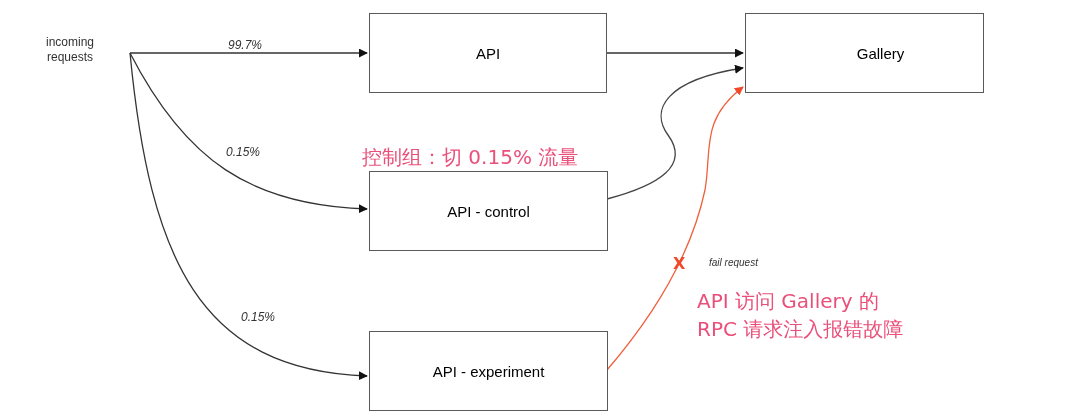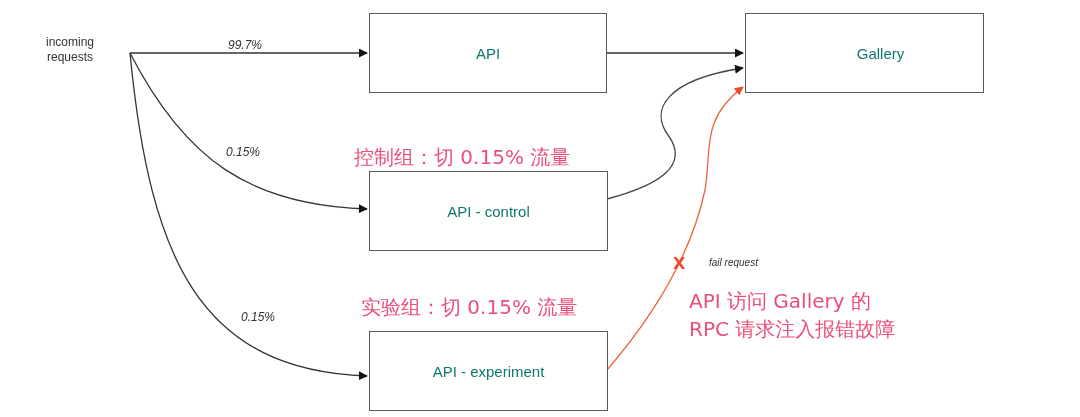--- a/index.html
+++ b/index.html
@@ -10,21 +10,21 @@
       background: #ffffff;
       font-family: "Liberation Sans", "DejaVu Sans", sans-serif;
     }
     svg#edges { position: absolute; left: 0; top: 0; }
     .node {
       position: absolute;
       box-sizing: border-box;
       border: 1.5px solid #5a5a5a;
       background: #ffffff;
       display: flex; align-items: center; justify-content: center;
-      color: #0f766e;
+      color: #000000;
       font-size: 15px;
     }
     .lbl {
       position: absolute;
       color: #333333;
       font-size: 12px;
       white-space: nowrap;
       font-style: italic;
     }
     .src-label {
@@ -34,20 +34,21 @@
       font-size: 12px; line-height: 15px;
       color: #333333;
     }
     .anno {
       position: absolute;
       color: #ea4f7a;
       font-family: "DejaVu Sans", sans-serif;
       font-size: 20px;
       white-space: nowrap;
       line-height: 26px;
+      margin-left: 8px;
     }
     .fail-x {
       position: absolute;
       color: #f04a2a;
       font-size: 16px; font-weight: bold;
       font-family: "DejaVu Sans", sans-serif;
     }
   </style>
 </head>
 <body>
@@ -96,21 +97,20 @@
 
   <div class="node" style="left:369px; top:171px; width:239px; height:80px;">
     <span>API - control</span>
   </div>
 
   <div class="lbl" style="left:228px; top:38px;">99.7%</div>
   <div class="lbl" style="left:226px; top:145px;">0.15%</div>
   <div class="lbl" style="left:241px; top:310px;">0.15%</div>
 
   <div class="anno" style="left:354px; top:144px;">控制组：切 0.15% 流量</div>
-  <div class="anno" style="left:361px; top:294px;">实验组：切 0.15% 流量</div>
 
   <div class="fail-x" style="left:673px; top:254px;">X</div>
   <div class="lbl" style="left:709px; top:257px; font-size:10px;">fail request</div>
 
   <div class="anno" style="left:689px; top:288px;">API 访问 Gallery 的</div>
   <div class="anno" style="left:689px; top:316px;">RPC 请求注入报错故障</div>
 
 </div>
 
 </body></html>

